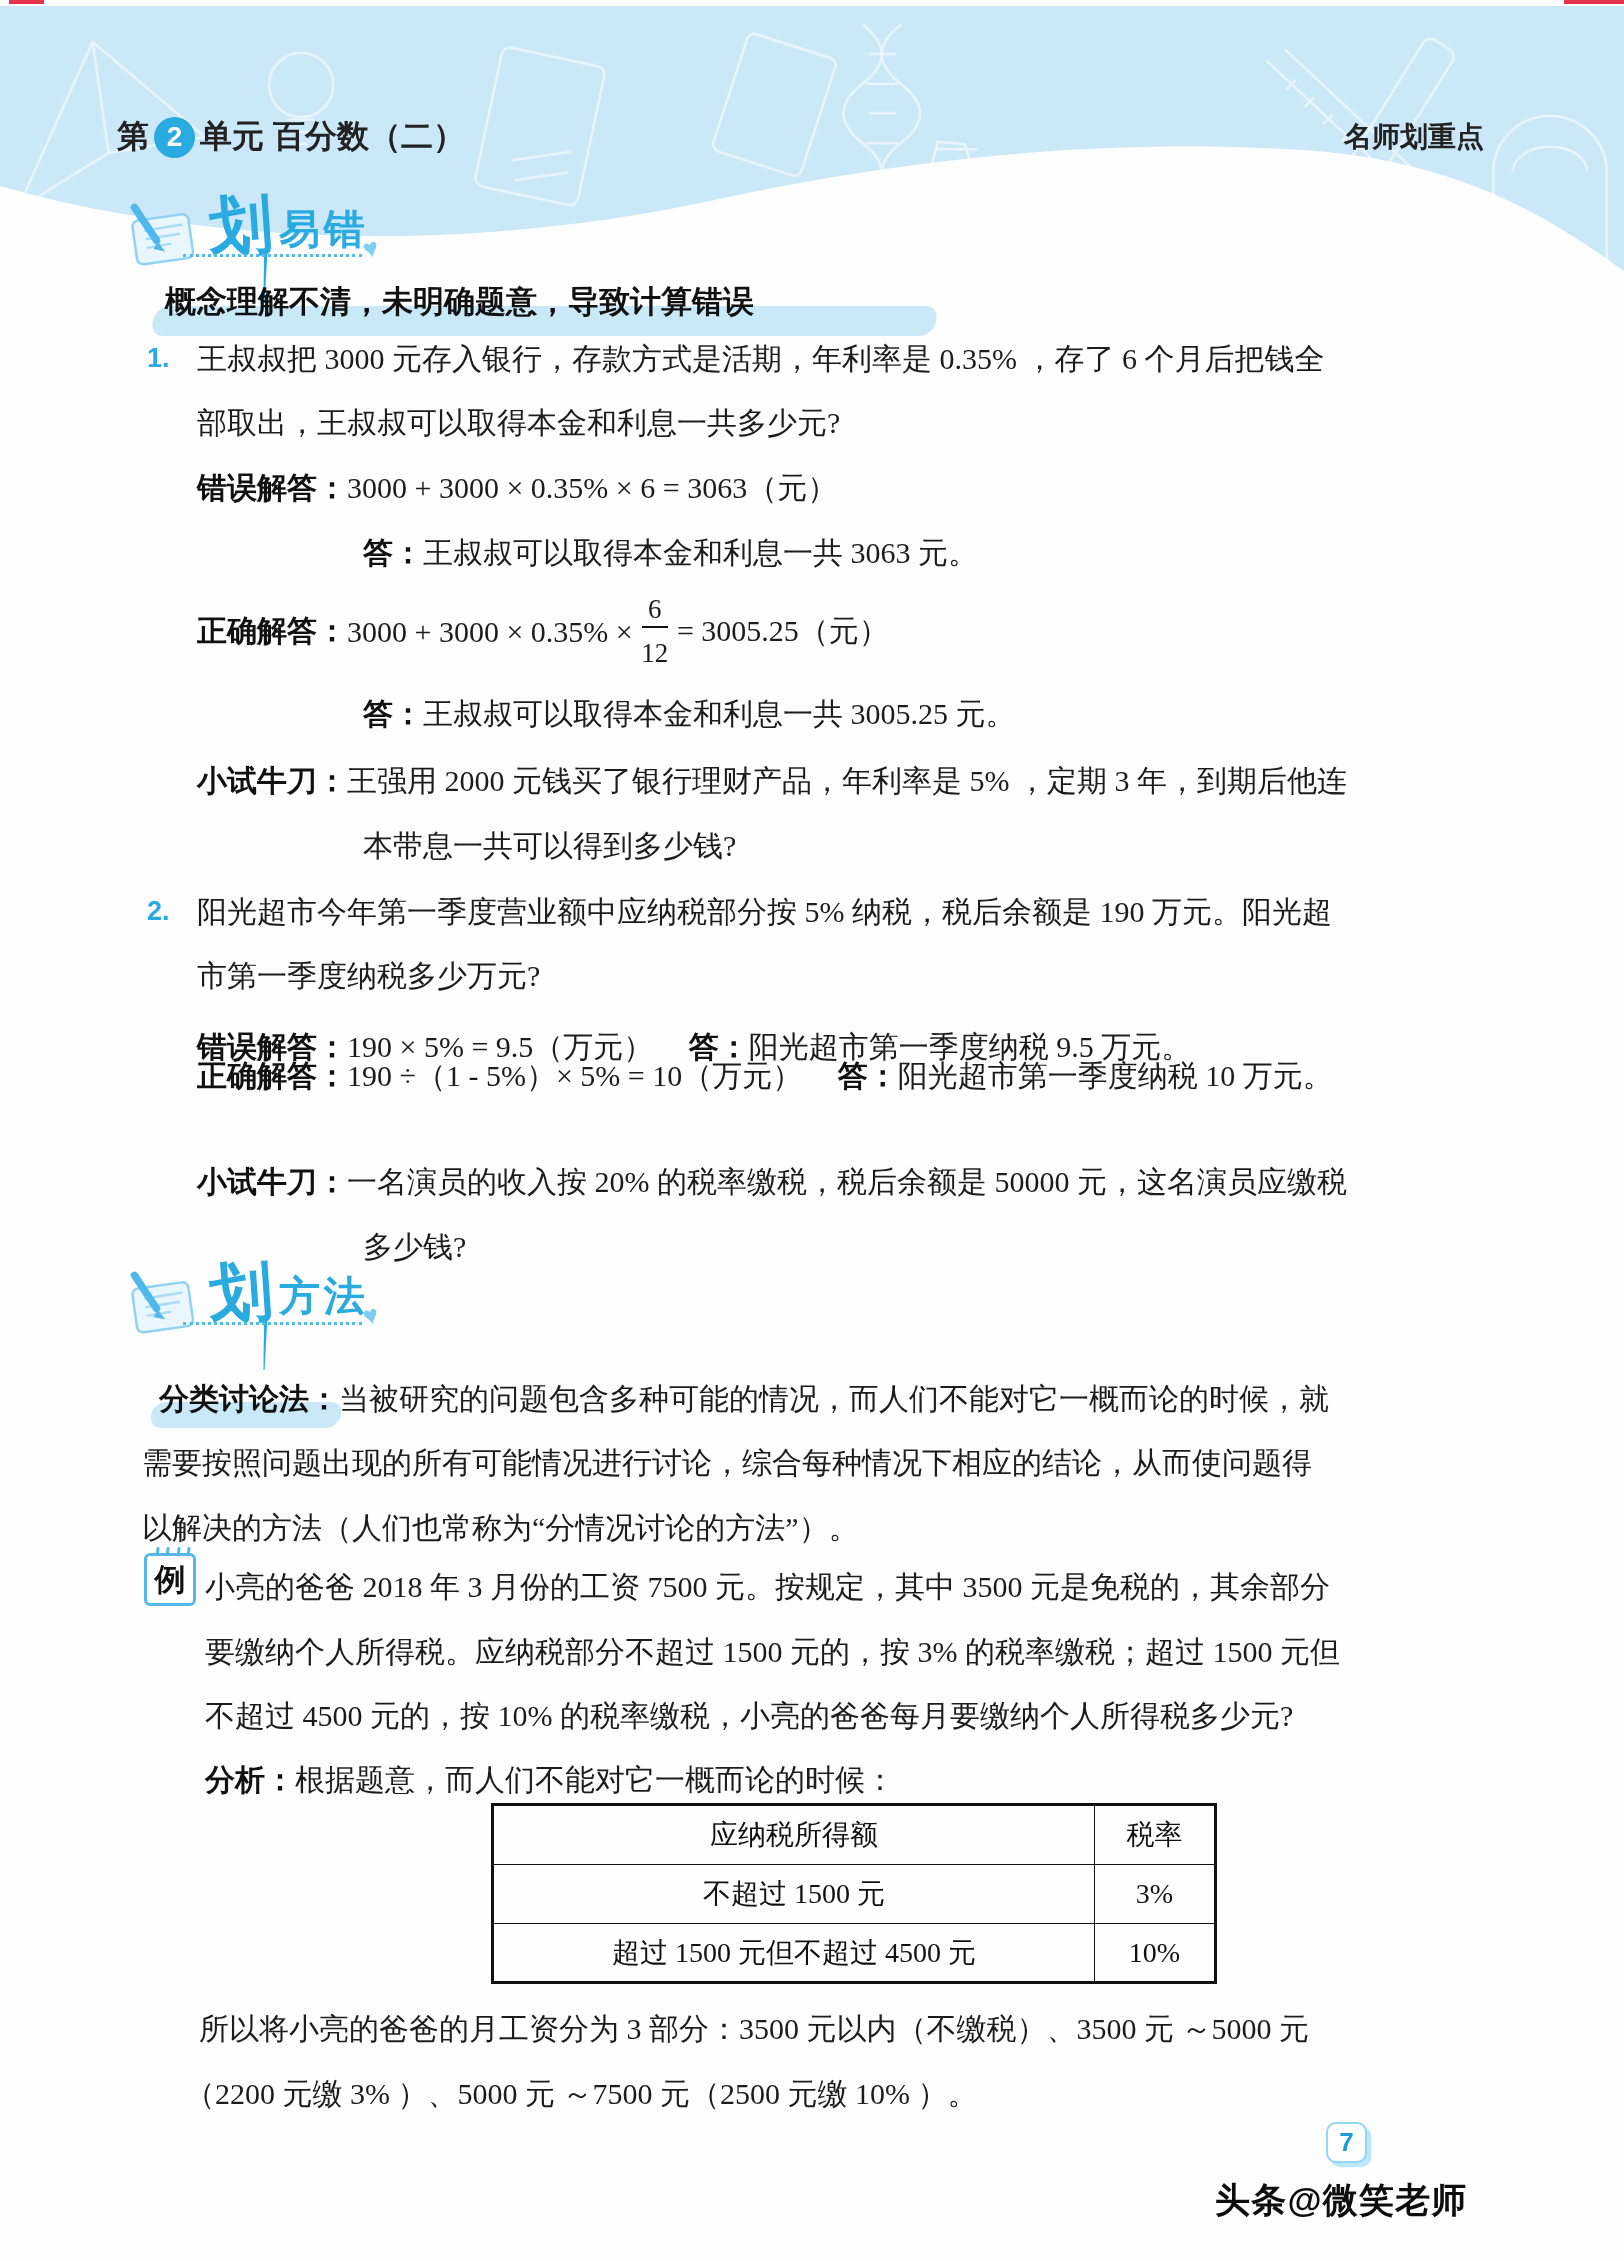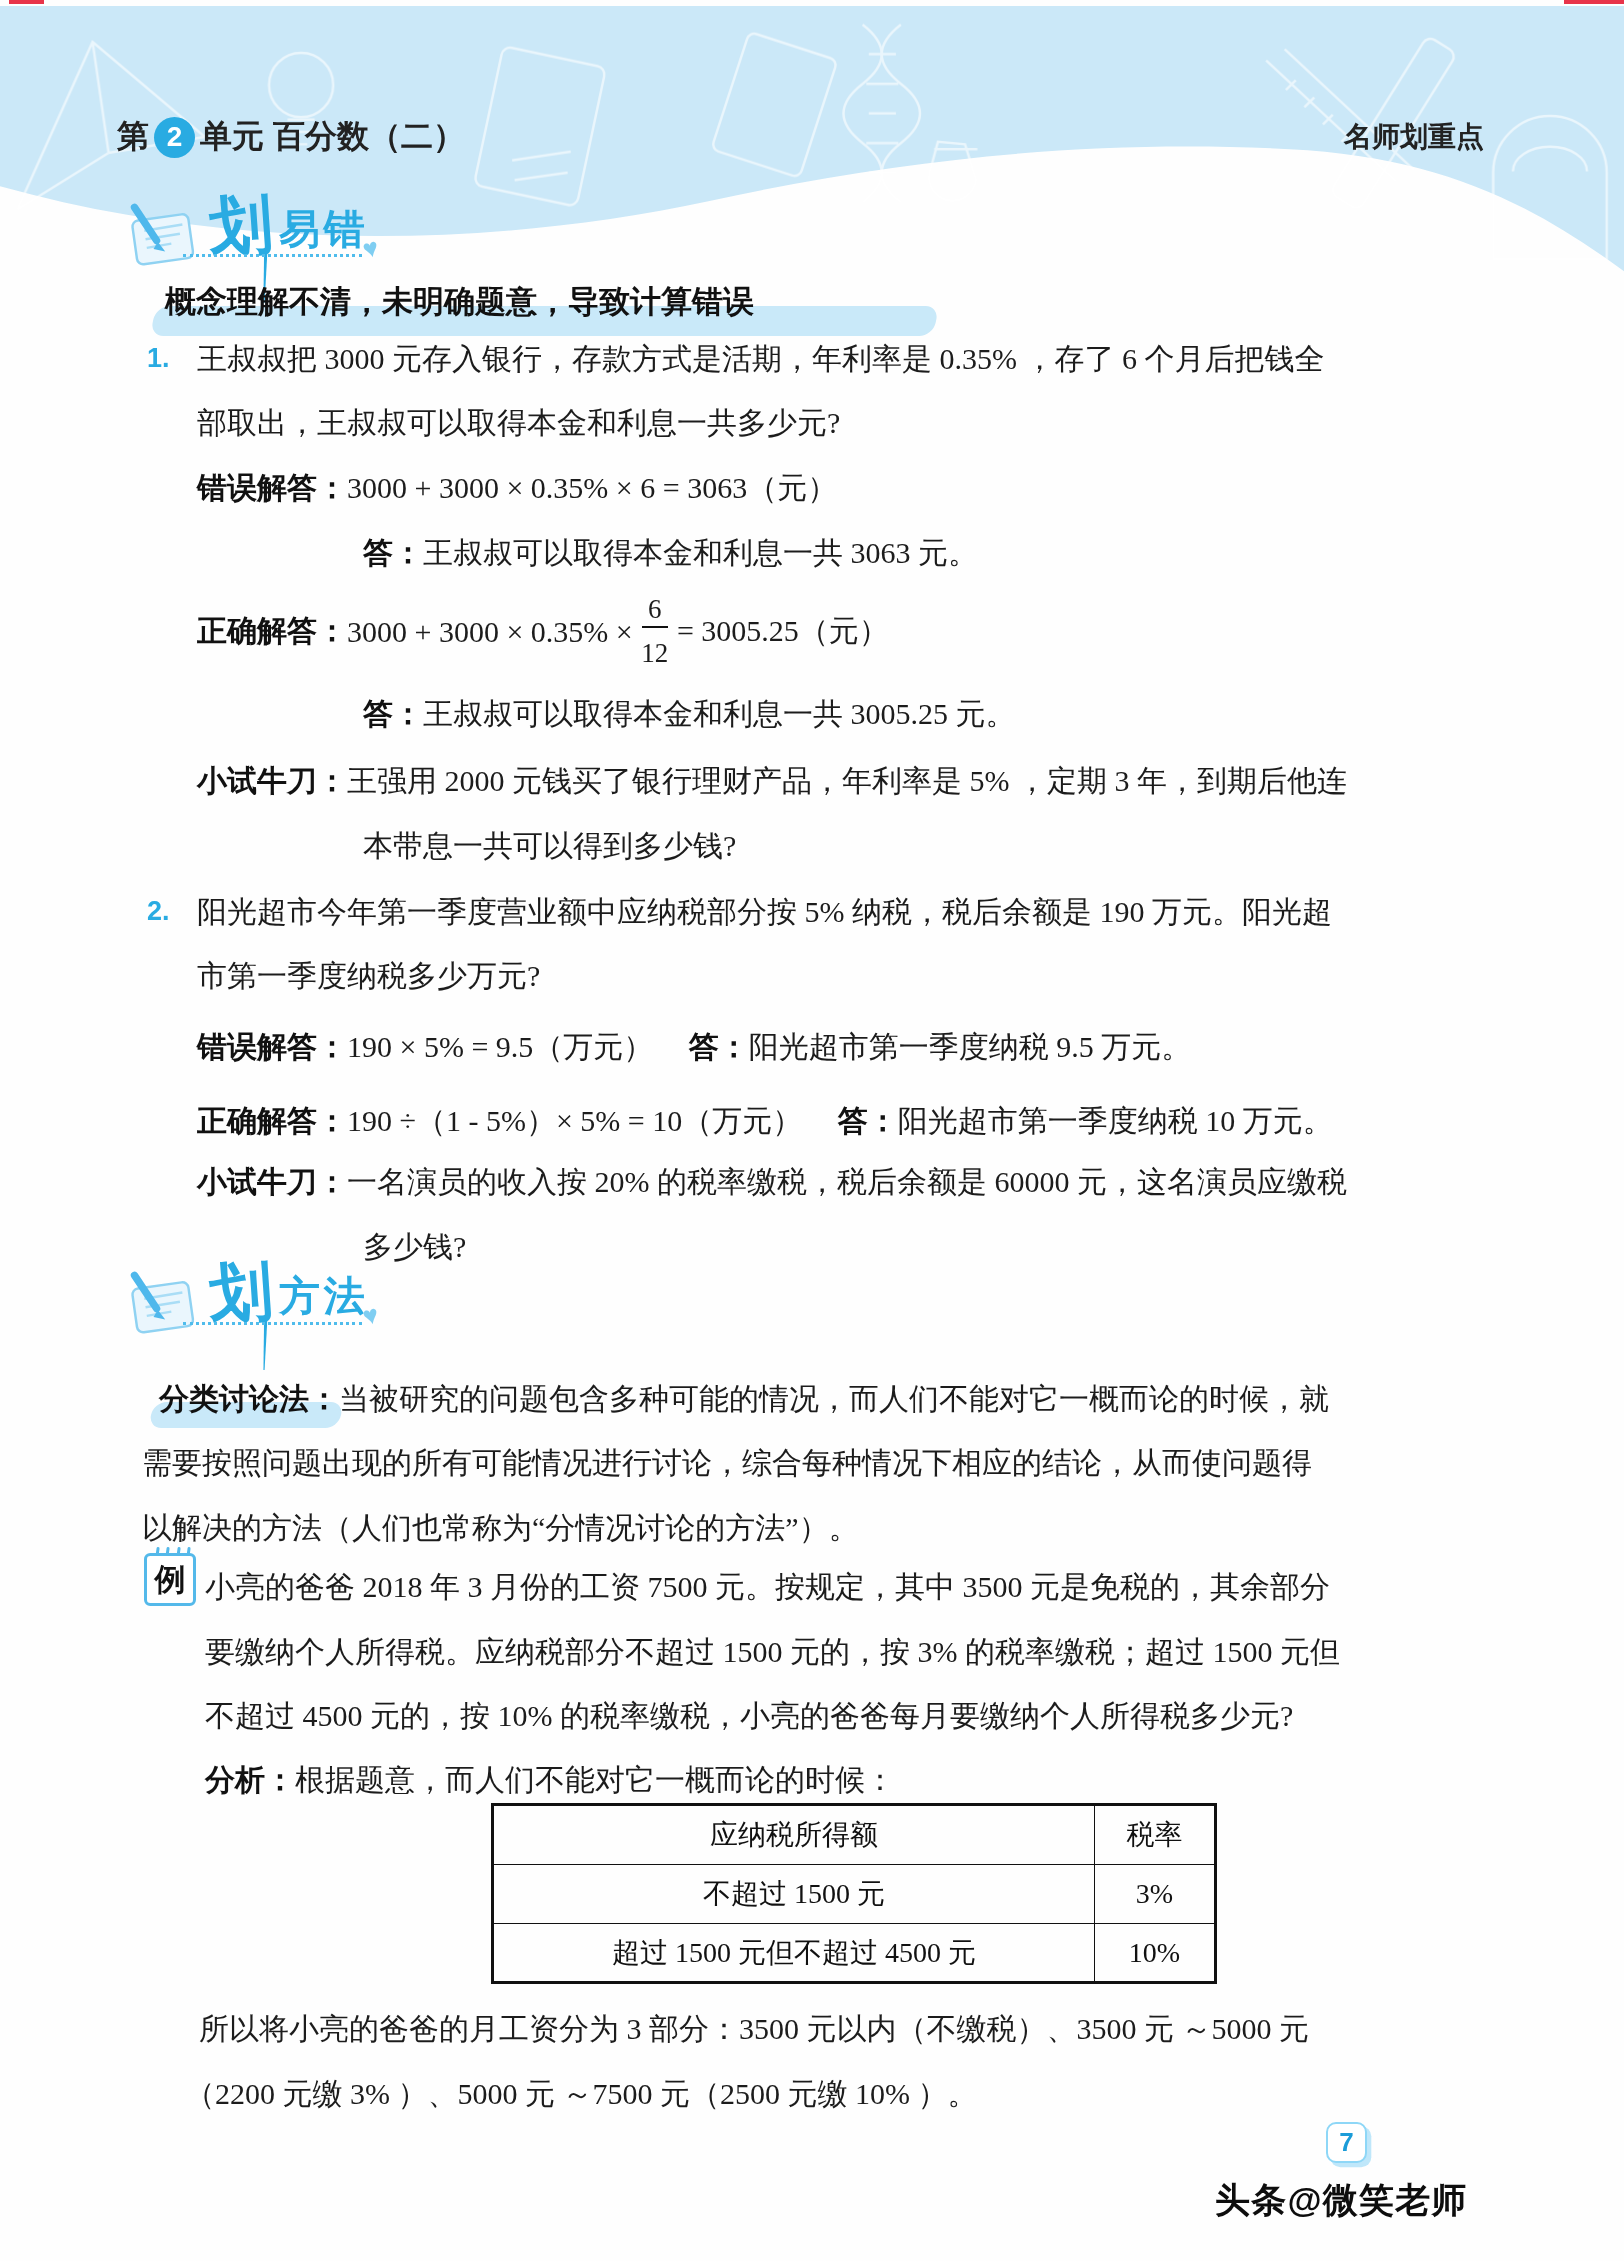--- a/index.html
+++ b/index.html
@@ -133,26 +133,26 @@
   </div>
   <div class="line" style="left:363px;top:828px;">本带息一共可以得到多少钱?</div>
 
   <div class="num" style="left:147px;top:896px;">2.</div>
   <div class="line" style="left:197px;top:894px;">阳光超市今年第一季度营业额中应纳税部分按 5% 纳税，税后余额是 190 万元。阳光超</div>
   <div class="line" style="left:197px;top:958px;">市第一季度纳税多少万元?</div>
   <div class="line" style="left:197px;top:1029px;">
     <span class="lbl">错误解答：</span><span>190 × 5% = 9.5（万元）</span>
     <span class="lbl" style="margin-left:28px;">答：</span><span>阳光超市第一季度纳税 9.5 万元。</span>
   </div>
-  <div class="line" style="left:197px;top:1103px;">
+  <div class="line" style="left:197px;top:1058px;">
     <span class="lbl">正确解答：</span><span>190 ÷（1 - 5%）× 5% = 10（万元）</span>
     <span class="lbl" style="margin-left:28px;">答：</span><span>阳光超市第一季度纳税 10 万元。</span>
   </div>
   <div class="line" style="left:197px;top:1164px;">
-    <span class="lbl">小试牛刀：</span><span>一名演员的收入按 20% 的税率缴税，税后余额是 60000 元，这名演员应缴税</span>
+    <span class="lbl">小试牛刀：</span><span>一名演员的收入按 20% 的税率缴税，税后余额是 50000 元，这名演员应缴税</span>
   </div>
   <div class="line" style="left:363px;top:1229px;">多少钱?</div>
 
   <svg class="sec-icon" style="left:121px;top:1269px;" viewBox="0 0 132 110">
     <rect x="22" y="26" width="92" height="72" rx="10" transform="rotate(-8 68 62)" fill="#eaf6fd" stroke="#8fd2f2" stroke-width="4"></rect>
     <path d="M38 48 l62 -10 M40 62 l56 -9 M42 76 l40 -7" stroke="#a9ddf6" stroke-width="4" fill="none"></path>
     <path d="M22 10 l36 54" stroke="#4fb8ec" stroke-width="12" stroke-linecap="round"></path>
     <path d="M60 66 l12 16 l-19 -4 z" fill="#4fb8ec"></path>
   </svg>
   <div class="hua" style="left:209px;top:1260px;">划</div>

